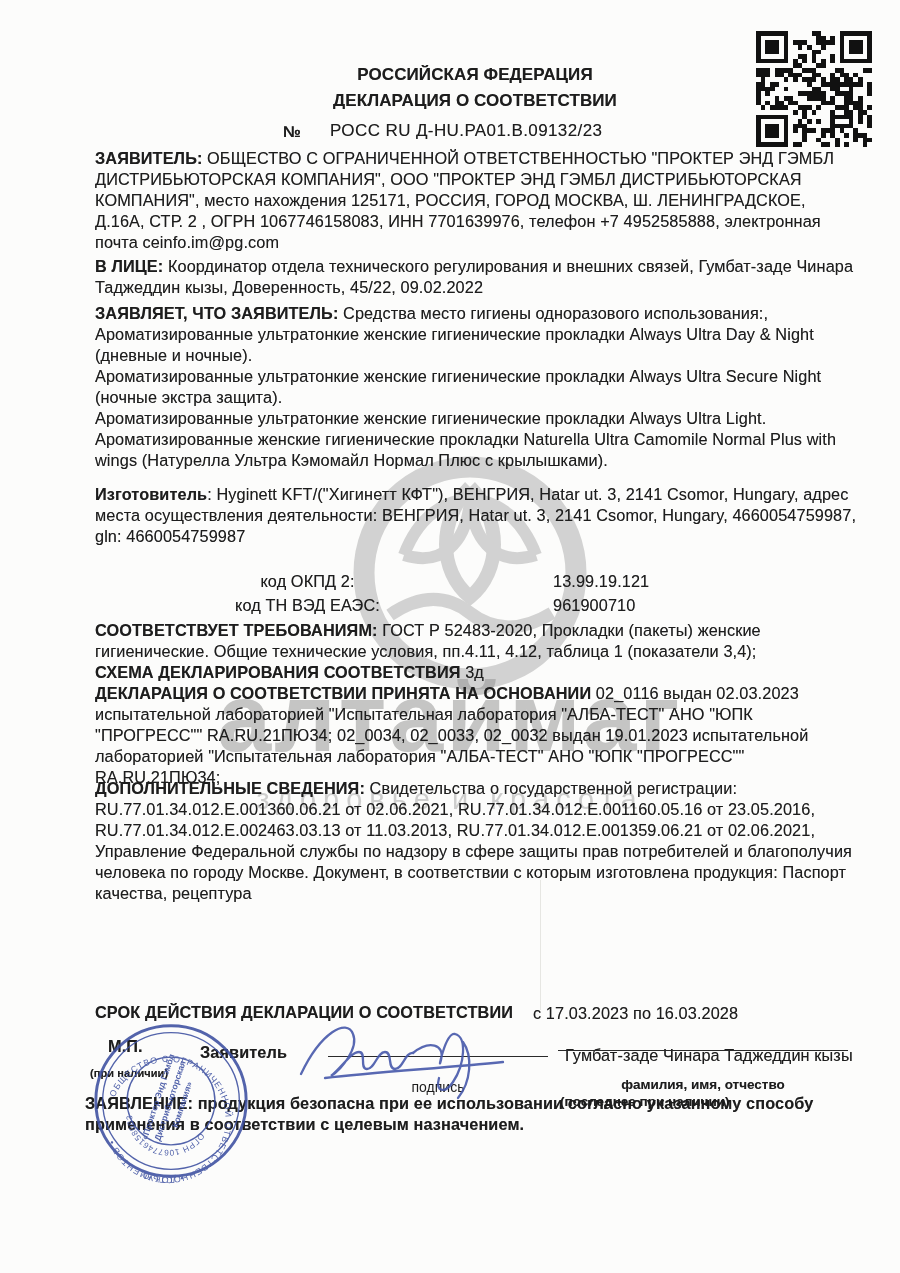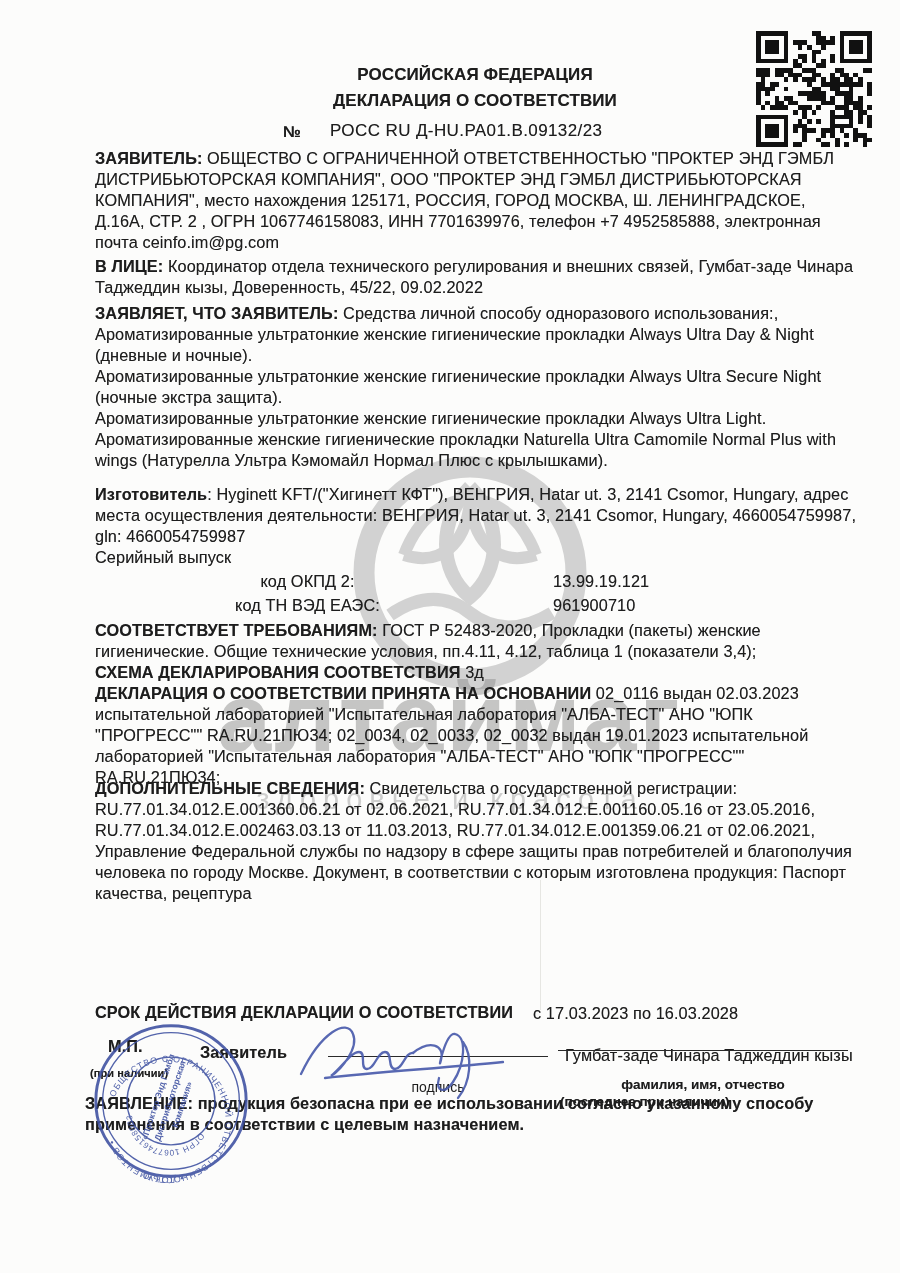--- a/index.html
+++ b/index.html
@@ -365,30 +365,29 @@
       </svg>
 
     <div class="sec txt" style="top:148px;"><b class="b">ЗАЯВИТЕЛЬ:</b>
       <span>ОБЩЕСТВО С ОГРАНИЧЕННОЙ ОТВЕТСТВЕННОСТЬЮ "ПРОКТЕР ЭНД ГЭМБЛ ДИСТРИБЬЮТОРСКАЯ КОМПАНИЯ", ООО "ПРОКТЕР ЭНД ГЭМБЛ ДИСТРИБЬЮТОРСКАЯ КОМПАНИЯ", место нахождения 125171, РОССИЯ, ГОРОД МОСКВА, Ш. ЛЕНИНГРАДСКОЕ, Д.16А, СТР. 2 , ОГРН 1067746158083, ИНН 7701639976, телефон +7 4952585888, электронная почта ceinfo.im@pg.com</span></div>
 
     <div class="sec txt" style="top:256px;"><b class="b">В ЛИЦЕ:</b>
       <span>Координатор отдела технического регулирования и внешних связей, Гумбат-заде Чинара Таджеддин кызы, Доверенность, 45/22, 09.02.2022</span></div>
 
     <div class="sec txt" style="top:303px;">
       <div><b class="b">ЗАЯВЛЯЕТ, ЧТО ЗАЯВИТЕЛЬ:</b>
-        <span>Средства личной способу одноразового использования:,</span></div>
+        <span>Средства место гигиены одноразового использования:,</span></div>
       <div>Ароматизированные ультратонкие женские гигиенические прокладки Always Ultra Day &amp; Night (дневные и ночные).</div>
       <div>Ароматизированные ультратонкие женские гигиенические прокладки Always Ultra Secure Night (ночные экстра защита).</div>
       <div>Ароматизированные ультратонкие женские гигиенические прокладки Always Ultra Light.</div>
       <div>Ароматизированные женские гигиенические прокладки Naturella Ultra Camomile Normal Plus with wings (Натурелла Ультра Кэмомайл Нормал Плюс с крылышками).</div>
     </div>
 
     <div class="sec txt" style="top:484px;">
       <div><b class="b">Изготовитель</b><span>: Hyginett KFT/("Хигинетт КФТ"), ВЕНГРИЯ, Hatar ut. 3, 2141 Csomor, Hungary, адрес места осуществления деятельности: ВЕНГРИЯ, Hatar ut. 3, 2141 Csomor, Hungary, 4660054759987, gln: 4660054759987</span></div>
-      <div>Серийный выпуск</div>
     </div>
 
     <div class="sec txt" style="top:571px;"><span class="codelbl">код ОКПД 2:</span><span class="codeval">13.99.19.121</span></div>
     <div class="sec txt" style="top:595px;"><span class="codelbl">код ТН ВЭД ЕАЭС:</span><span class="codeval">961900710</span></div>
 
     <div class="sec txt" style="top:620px;"><b class="b">СООТВЕТСТВУЕТ ТРЕБОВАНИЯМ:</b>
       <span>ГОСТ Р 52483-2020, Прокладки (пакеты) женские гигиенические. Общие технические условия, пп.4.11, 4.12, таблица 1 (показатели 3,4);</span></div>
 
     <div class="sec txt" style="top:662px;"><b class="b">СХЕМА ДЕКЛАРИРОВАНИЯ СООТВЕТСТВИЯ</b>
       <span>3д</span></div>

